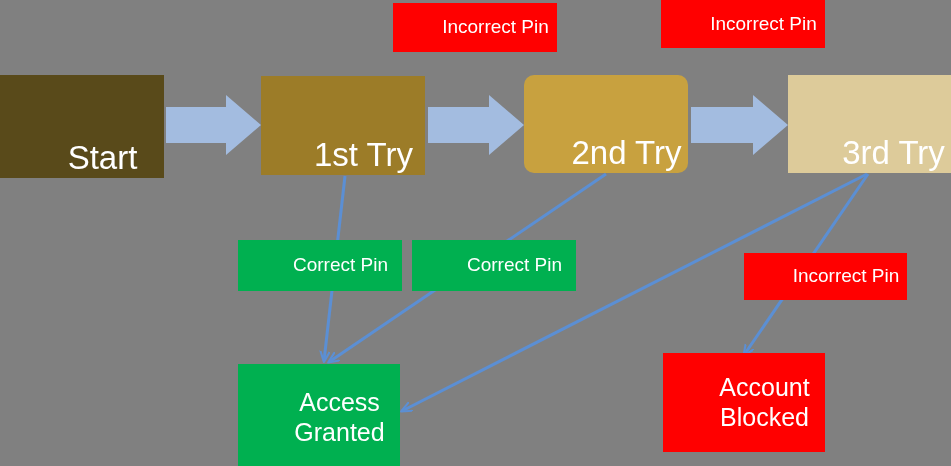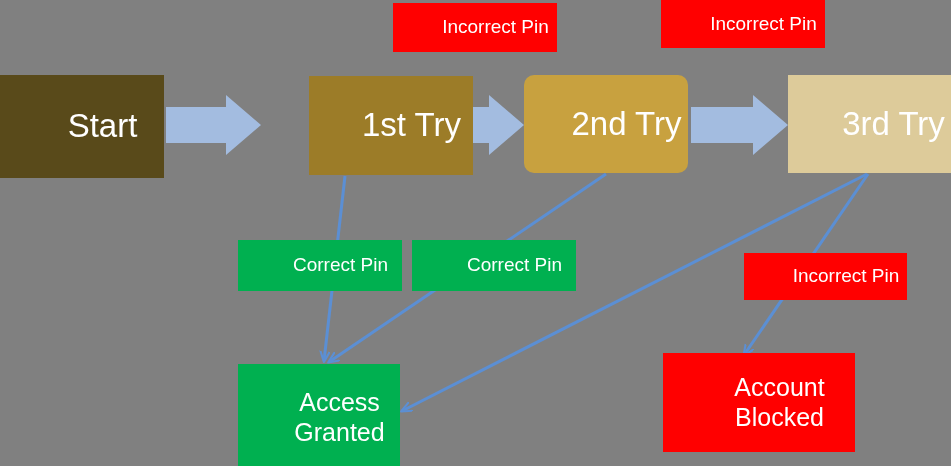--- a/index.html
+++ b/index.html
@@ -22,20 +22,21 @@
     justify-content: center;
     text-align: center;
     color: #ffffff;
     box-sizing: border-box;
     line-height: 1.18;
     z-index: 3;
     padding-left: 41px;
   }
   .stage {
     font-size: 33px;
+    align-items: flex-end;
   }
   .terminal {
     font-size: 25px;
   }
   .label {
     font-size: 19px;
   }
   svg.wires {
     position: absolute;
     left: 0;
@@ -79,34 +80,34 @@
     </defs>
     <line x1="345" y1="176" x2="324" y2="361" stroke="#5b8fd4" stroke-width="3" marker-end="url(#ah)"></line>
     <line x1="606" y1="174" x2="329" y2="362" stroke="#5b8fd4" stroke-width="3" marker-end="url(#ah)"></line>
     <line x1="867" y1="174" x2="402" y2="411" stroke="#5b8fd4" stroke-width="3" marker-end="url(#ah)"></line>
     <line x1="868" y1="174" x2="744" y2="355" stroke="#5b8fd4" stroke-width="3" marker-end="url(#ah)"></line>
   </svg>
 
   <div class="node stage" style="left:0px; top:75px; width:164px; height:103px; background:#594a1a;">
     <span>Start</span>
   </div>
-  <div class="node stage" style="left:261px; top:76px; width:164px; height:99px; background:#9c7c28;margin-left:48px;">
+  <div class="node stage" style="left:261px; top:76px; width:164px; height:99px; background:#9c7c28;">
     <span>1st Try</span>
   </div>
   <div class="node stage" style="left:524px; top:75px; width:164px; height:98px; background:#c8a13f;border-radius:10px;">
     <span>2nd Try</span>
   </div>
   <div class="node stage" style="left:788px; top:75px; width:170px; height:98px; background:#ddcb9a;">
     <span>3rd Try</span>
   </div>
 
   <div class="node terminal" style="left:238px; top:364px; width:162px; height:107px; background:#00b050;">
     <span class="multiline">Access<br>Granted</span>
   </div>
-  <div class="node terminal" style="left:663px; top:353px; width:192px; height:99px; background:#ff0000;">
+  <div class="node terminal" style="left:663px; top:353px; width:162px; height:99px; background:#ff0000;">
     <span class="multiline">Account<br>Blocked</span>
   </div>
 
   <div class="node label" style="left:393px; top:3px; width:164px; height:49px; background:#ff0000;">
     <span>Incorrect Pin</span>
   </div>
   <div class="node label" style="left:661px; top:0px; width:164px; height:48px; background:#ff0000;">
     <span>Incorrect Pin</span>
   </div>
   <div class="node label" style="left:238px; top:240px; width:164px; height:51px; background:#00b050;">

